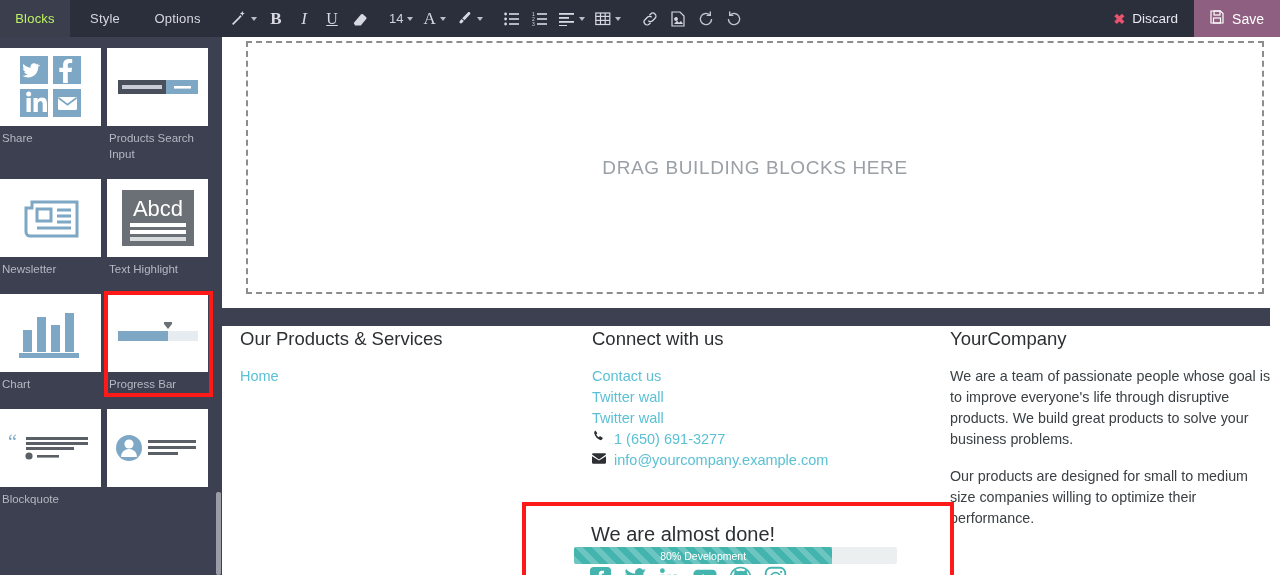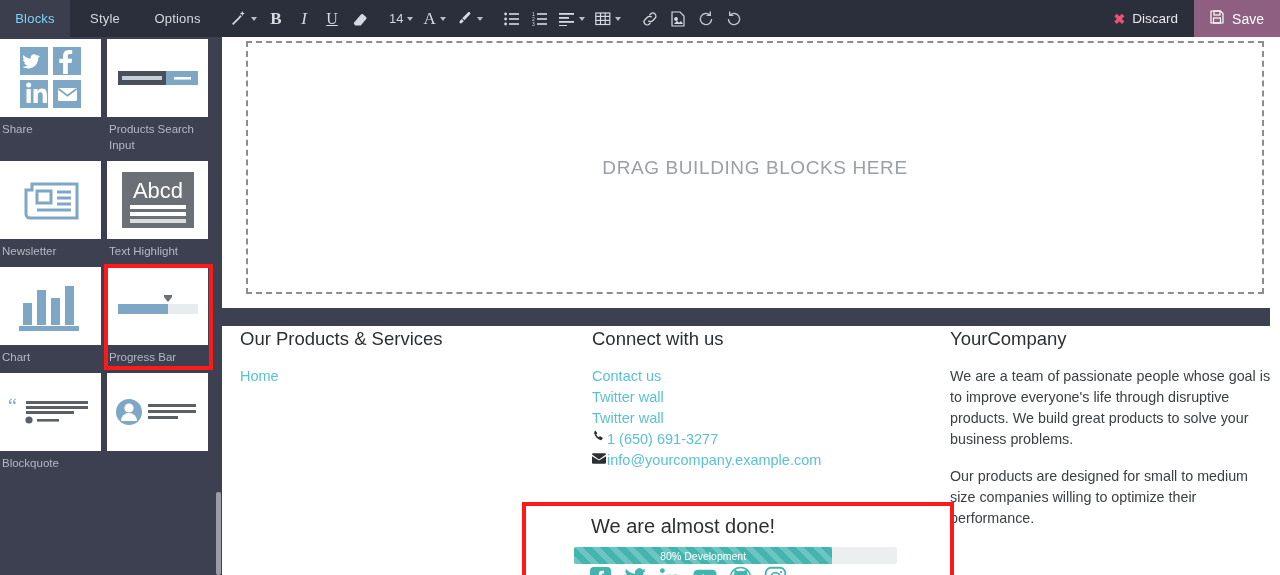--- a/index.html
+++ b/index.html
@@ -12,21 +12,21 @@
   
   #toolbar {
     position: absolute; top: 0; left: 0; width: 1280px; height: 37px;
     background: #2b2e3b; display: flex; align-items: stretch;
   }
   .tab {
     display: flex; align-items: center; justify-content: center;
     width: 70px; font-size: 13px; color: #d7d9e0; cursor: pointer;
     letter-spacing: .2px;
   }
-  .tab.active { background: #3a3e4d; color: #7dd3fc; }
+  .tab.active { background: #3a3e4d; color: #bef264; }
   .tab.wide { width: 75px; }
 
   .tb-sep { width: 10px; }
   .tb-group { display: flex; align-items: center; }
   .tb-btn {
     display: flex; align-items: center; justify-content: center;
     height: 37px; min-width: 28px; padding: 0 5px;
     color: #c9ccd6; font-size: 15px; cursor: pointer;
   }
   .tb-btn svg { display: block; }
@@ -55,21 +55,21 @@
   }
 
   
   #sidebar {
     position: absolute; top: 37px; left: 0; width: 222px; height: 538px;
     background: #3c4050; overflow: hidden;
   }
   #blocks-grid {
     display: flex; flex-wrap: wrap; padding: 0; width: 214px;
   }
-  .block-cell { width: 103px; margin: 2px 4px 4px 0; }
+  .block-cell { width: 103px; margin: 11px 4px 4px 0; }
   .block-cell:nth-child(odd) { margin-left: 0; }
   .thumb {
     width: 101px; height: 78px; background: #ffffff;
     display: flex; align-items: center; justify-content: center;
     overflow: hidden;
   }
   .block-label {
     font-size: 11.5px; color: #b4b8c4; padding: 4px 2px 2px 2px; line-height: 16px;
   }
   .block-cell.selected { outline: 4px solid #ff1a1a; outline-offset: -1px; position: relative; z-index: 4;}
@@ -110,33 +110,33 @@
   #col-connect  { left: 370px; width: 340px; }
   #col-company  { left: 728px; width: 325px; }
   .fhead {
     font-size: 18.5px; color: #2c3033; font-weight: normal;
     line-height: 26px; margin-bottom: 14px;
   }
   .flink {
     display: block; font-size: 14.5px; color: #5bc0d4; line-height: 21px;
     text-decoration: none; cursor: pointer;
   }
-  .fline { display: flex; align-items: center; line-height: 21px; }
+  .fline { display: flex; align-items: center; gap: 7px; line-height: 21px; }
   .fline .gi { color: #2c3033; font-size: 12px; width: 15px; display:inline-block;}
   .fpara {
     font-size: 14.3px; color: #3b4044; line-height: 21px; margin-bottom: 16px;
   }
 
   
   #pb-block {
     position: absolute; left: 300px; top: 176px; width: 432px; height: 89px;
     border: 4px solid #ff1a1a; background: #ffffff; z-index: 5;
   }
   #pb-title {
-    font-size: 20px; color: #2c3033; padding: 6px 0 0 65px; line-height: 28px;
+    font-size: 20px; color: #2c3033; padding: 6px 0 0 65px; line-height: 28px; margin-top: 8px;
   }
   #pb-bar {
     position: absolute; left: 48px; top: 41px; width: 323px; height: 17px;
     background: #eceff0; border-radius: 2px; overflow: hidden;
   }
   #pb-fill {
     height: 100%; width: 80%;
     background-color: #43b5ae;
     background-image: linear-gradient(45deg,
       rgba(255,255,255,.22) 25%, transparent 25%,

